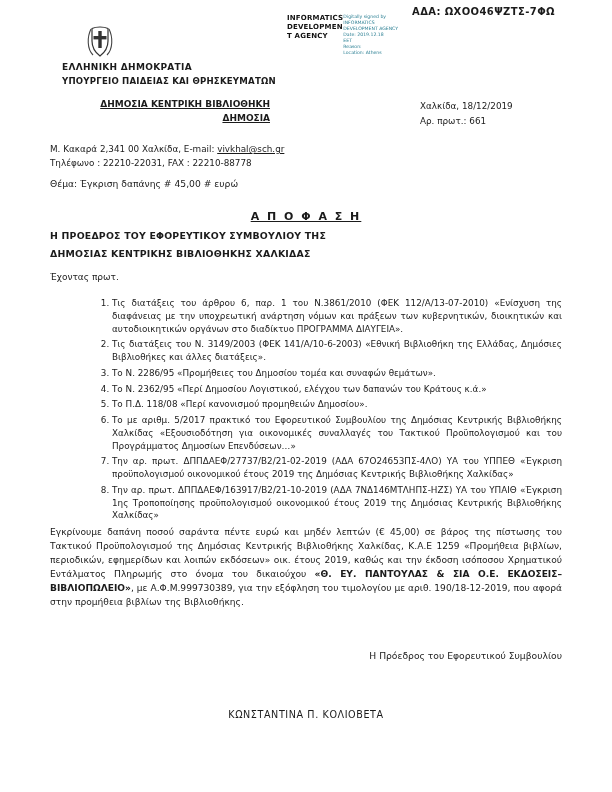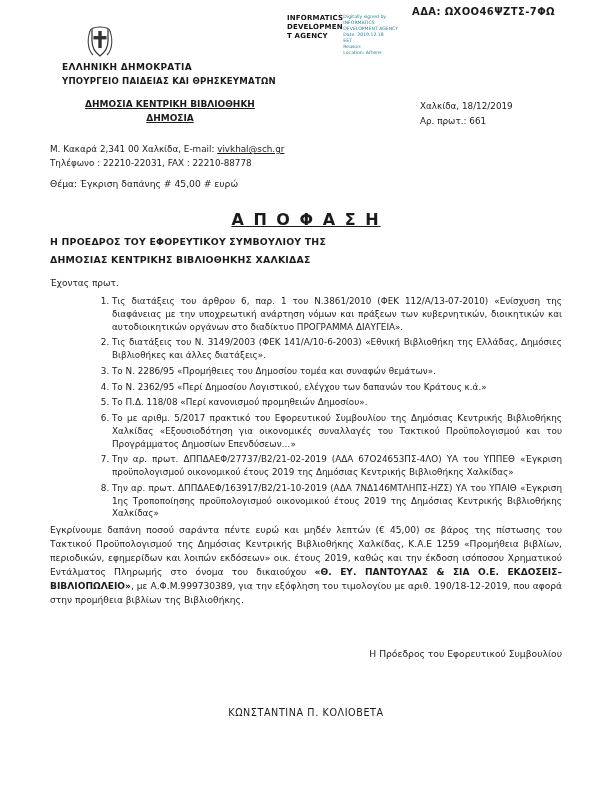--- a/index.html
+++ b/index.html
@@ -11,37 +11,37 @@
   .sigwrap{position:absolute;top:14px;left:287px;display:flex;align-items:flex-start;}
   .sig-agency{font-size:7px;font-weight:bold;line-height:1.3;white-space:pre-line;letter-spacing:.2px;color:#111;}
   .sig-details{font-size:4.6px;line-height:1.3;color:#2b7f93;white-space:pre-line;}
 
   .emblem{position:absolute;top:24px;left:84px;}
 
   .hdr-left{position:absolute;top:61px;left:62px;line-height:1.5;}
   .hdr-republic{font-size:9px;font-weight:bold;letter-spacing:.3px;}
   .hdr-ministry{font-size:8.6px;font-weight:bold;letter-spacing:.2px;}
 
-  .hdr-library{position:absolute;top:97px;left:70px;width:200px;text-align:center;
+  .hdr-library{position:absolute;top:97px;left:70px;width:200px;text-align:right;
                font-weight:bold;font-size:9px;line-height:1.6;}
   .hdr-library div{text-decoration:underline;}
 
   .hdr-right{position:absolute;top:99px;left:420px;font-size:8.8px;line-height:1.7;}
 
   .address{position:absolute;top:142px;left:50px;font-size:8.8px;line-height:1.6;}
   .email-link{text-decoration:underline;cursor:pointer;}
 
   .subject{position:absolute;top:178px;left:50px;font-size:9.2px;}
 
   .content{position:absolute;top:200px;left:50px;width:512px;font-size:8.8px;}
-  .h-apofasi{text-align:center;font-weight:bold;font-size:16px;letter-spacing:2px;
+  .h-apofasi{text-align:center;font-weight:bold;font-size:11px;letter-spacing:2px;
              text-decoration:underline;margin-top:10px;}
   .h-sub{text-align:left;font-size:9.4px;margin-top:7px;letter-spacing:.2px;font-weight:bold;}
   .having{margin-top:13px;font-size:9px;}
-  ol.legal{margin:7px 0 0 0;padding-left:62px;}
+  ol.legal{margin:15px 0 0 0;padding-left:62px;}
   ol.legal li{margin-bottom:3px;text-align:justify;line-height:1.45;font-size:8.8px;}
   .h-decide{text-align:center;font-weight:bold;font-size:10.5px;letter-spacing:2px;
             margin:13px 0 11px;text-decoration:underline;}
   .body-par{text-align:justify;line-height:1.55;font-size:9.1px;}
   .vendor{font-weight:bold;}
   .signoff-role{text-align:right;margin-top:40px;font-size:9.2px;}
   .signoff-name{text-align:center;margin-top:48px;font-size:9.6px;letter-spacing:.6px;}
 </style>
 </head>
 <body>

